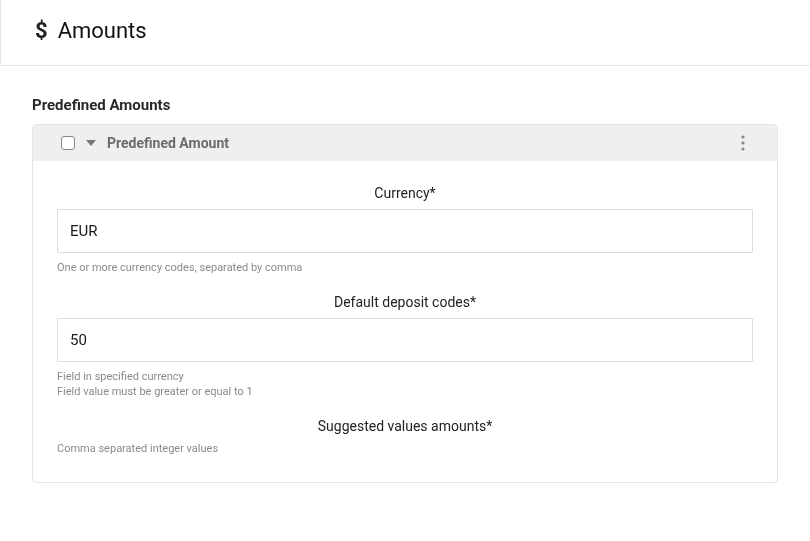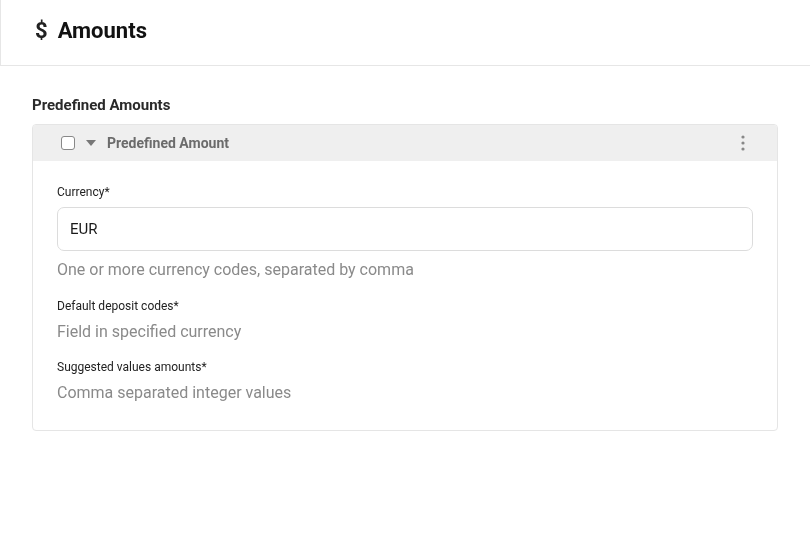--- a/index.html
+++ b/index.html
@@ -24,21 +24,21 @@
     gap: 10px;
   }
   .page-header .icon {
     font-size: 22px;
     font-weight: 700;
     color: #222;
     line-height: 1;
   }
   .page-title {
     font-size: 22px;
-    font-weight: 700;
+    font-weight: 400;
     color: #121212;
   }
   .content {
     padding: 30px 32px 0 32px;
   }
   .section-label {
     font-size: 15px;
     color: #2a2a2a;
     margin-bottom: 10px;
     font-weight: 700;
@@ -81,37 +81,38 @@
     display: flex;
     align-items: center;
   }
   .card-body {
     padding: 24px 24px 8px 24px;
   }
   .field {
     margin-bottom: 18px;
   }
   .field-label {
-    font-size: 12px;
+    font-size: 14px;
     color: #222;
     margin-bottom: 8px;
     display: block;
+    text-align: center;
   }
   .text-input {
     width: 100%;
     border: 1px solid #dcdcdc;
-    border-radius: 7px;
+    border-radius: 1px;
     padding: 12px 12px;
     font-size: 15px;
     color: #1a1a1a;
     font-family: inherit;
     outline: none;
   }
   .help-text {
-    font-size: 16px;
+    font-size: 11px;
     color: #8a8a8a;
     margin-top: 8px;
     line-height: 1.35;
   }
 </style>
 </head>
 <body>
 
 <div class="page-header">
   <span class="icon">$</span>
@@ -142,22 +143,24 @@
     <div class="card-body">
 
       <div class="field">
         <label class="field-label">Currency*</label>
         <input type="text" class="text-input" value="EUR" style="">
         <div class="help-text">One or more currency codes, separated by comma</div>
       </div>
 
       <div class="field">
         <label class="field-label">Default deposit codes*</label>
+        <input type="text" class="text-input" value="50" style="">
         <div class="help-text">
           <div>Field in specified currency</div>
+          <div>Field value must be greater or equal to 1</div>
         </div>
       </div>
 
       <div class="field">
         <label class="field-label">Suggested values amounts*</label>
         <div class="help-text">Comma separated integer values</div>
       </div>
 
     </div>
   </div>

